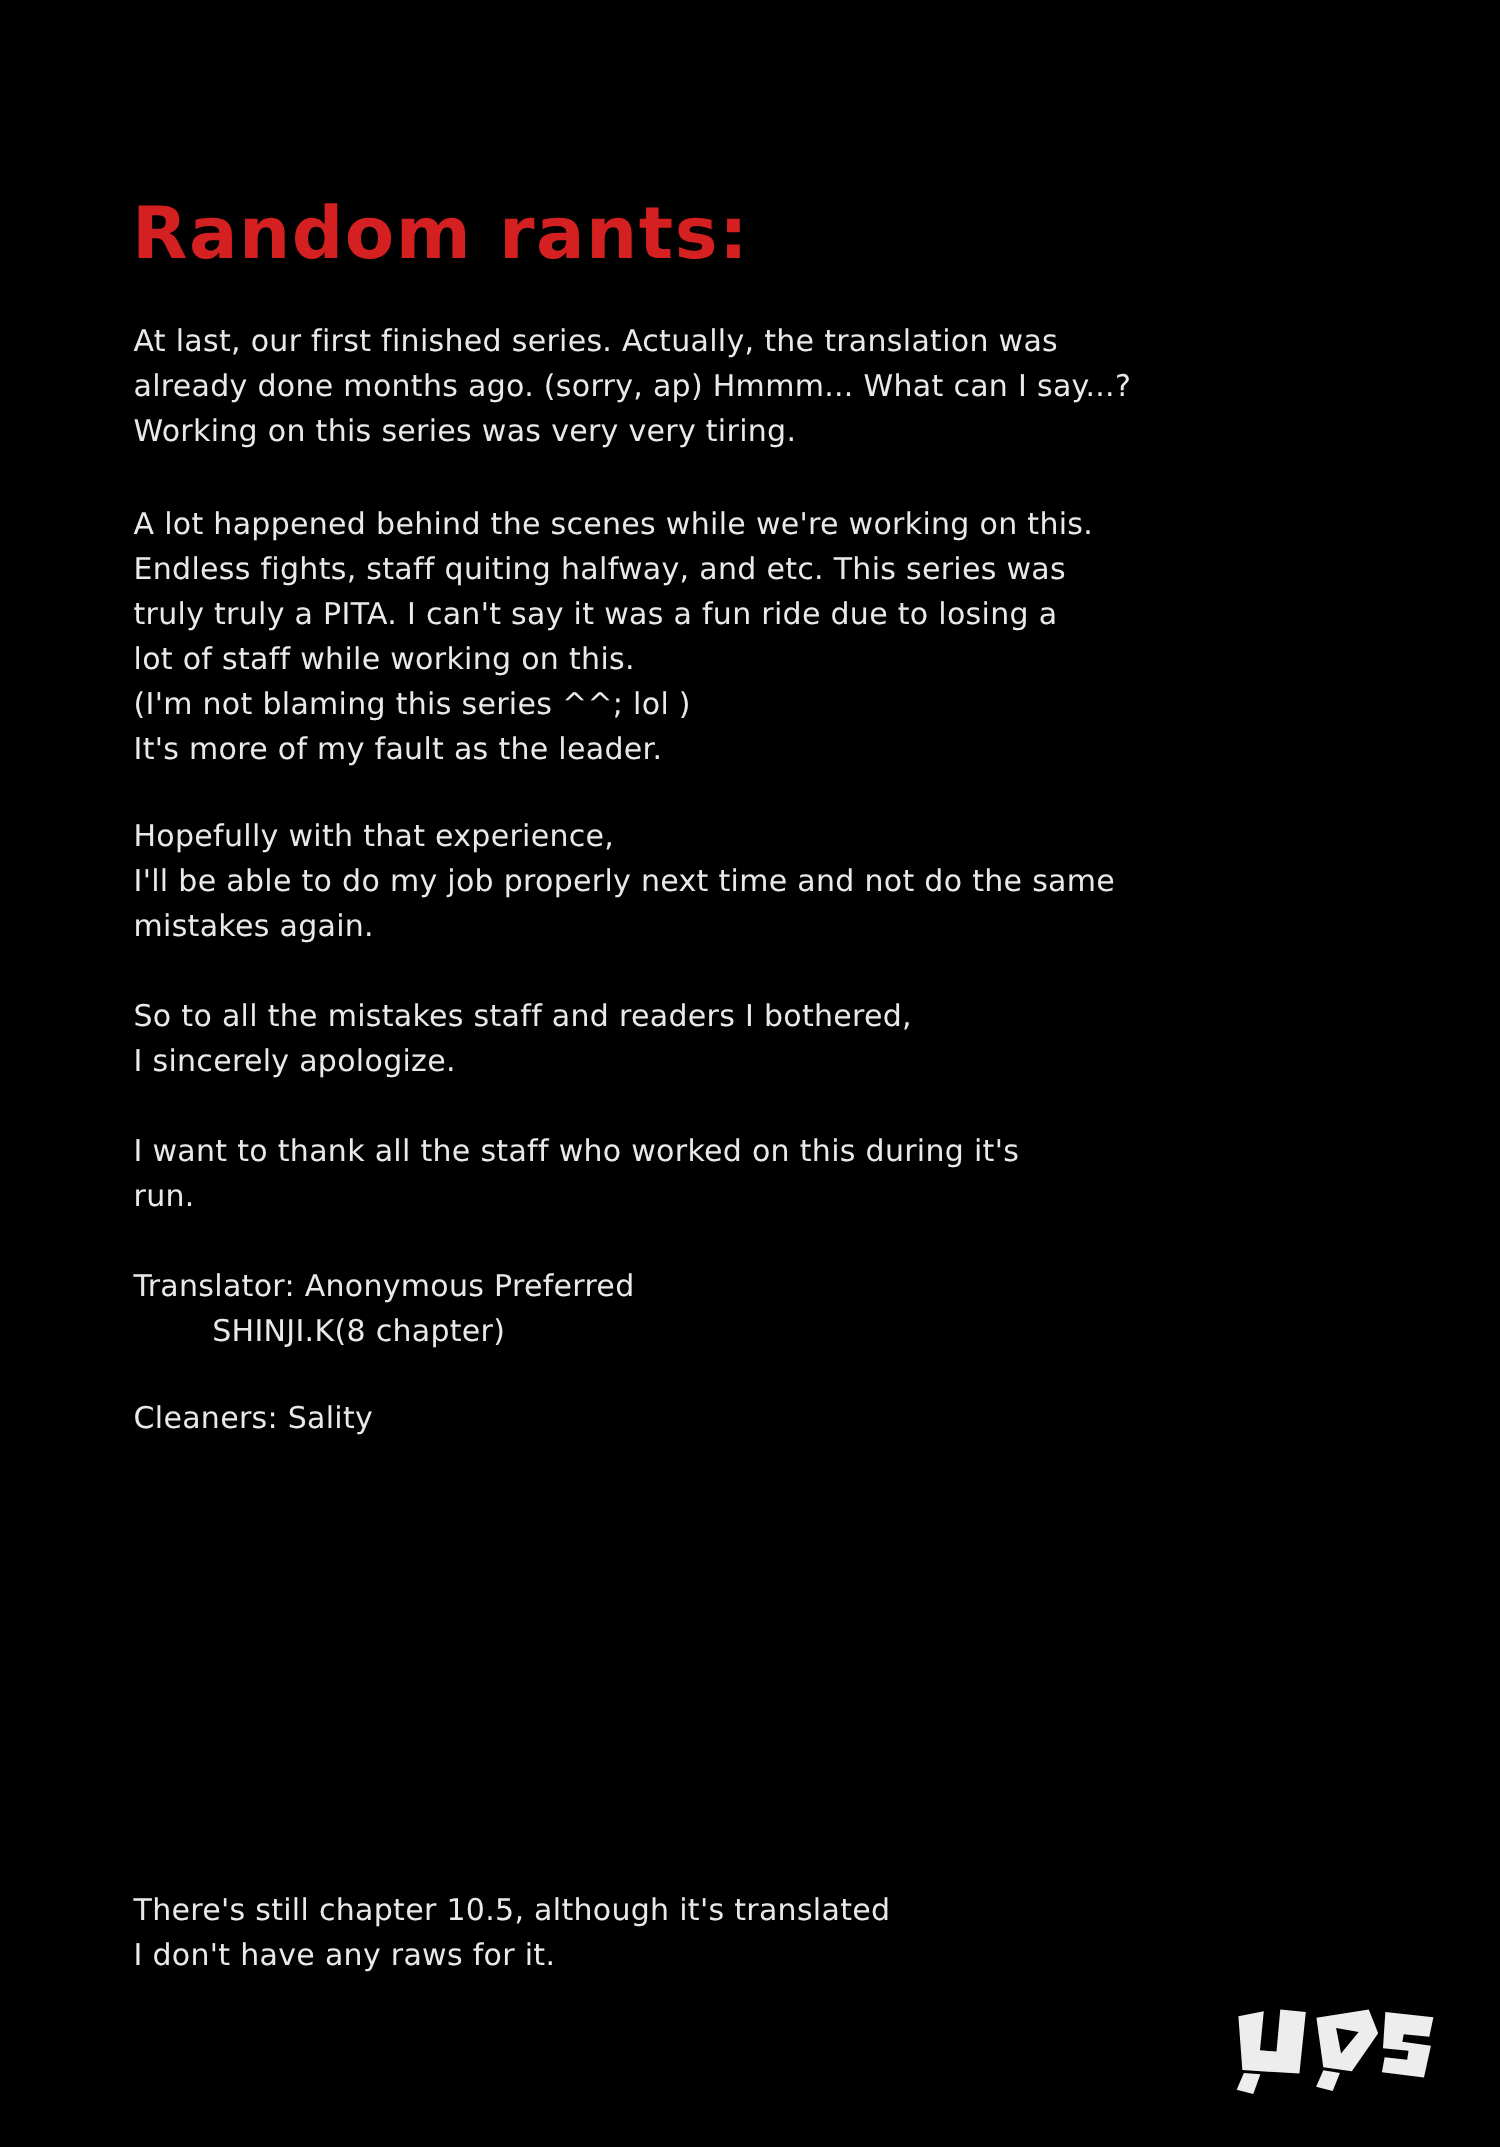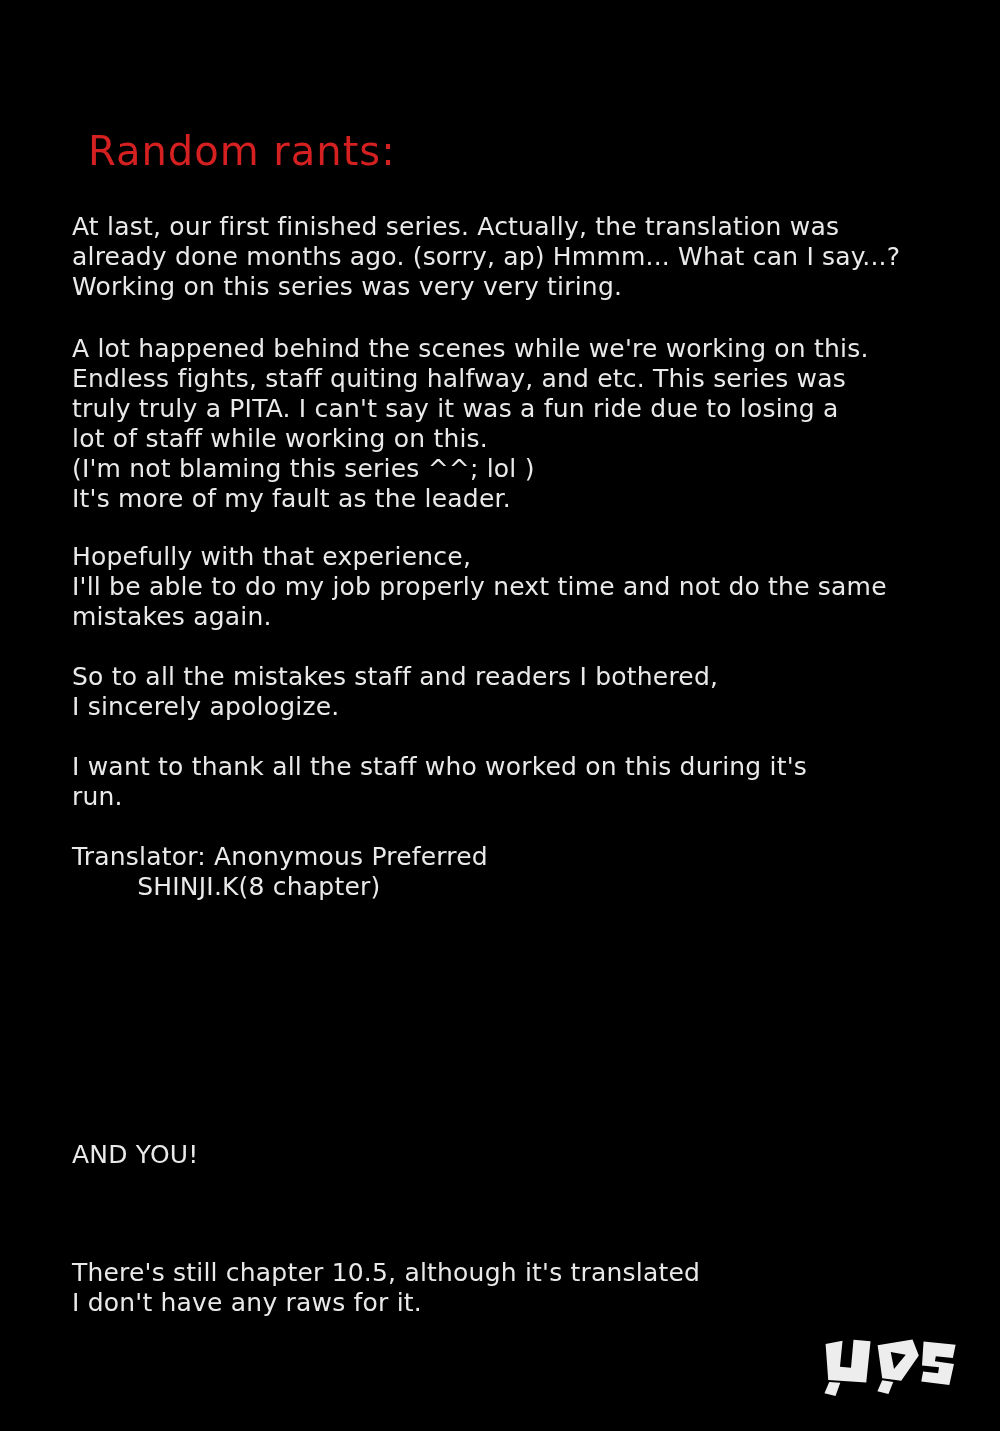--- a/index.html
+++ b/index.html
@@ -14,33 +14,33 @@
     background: #000000;
     overflow: hidden;
     font-family: "DejaVu Sans", "Liberation Sans", sans-serif;
     color: #e9e9e9;
   }
   .heading {
     position: absolute;
     left: 88px;
     top: 128px;
     margin: 0;
-    font-size: 40px;
-    font-weight: normal;
+    font-size: 48px;
+    font-weight: bold;
     color: #d42020;
     letter-spacing: 1px;
     white-space: pre;
     text-align: right;
   }
   .para {
     position: absolute;
-    left: 72px;
+    left: 89px;
     width: 890px;
     margin: 0;
-    font-size: 25px;
+    font-size: 20px;
     line-height: 30px;
     white-space: pre-wrap;
     letter-spacing: 0.2px;
   }
   .credit {
     white-space: pre-wrap;
   }
   .logo {
     position: absolute;
     left: 822px;
@@ -81,24 +81,24 @@
 
   <p class="para" style="top:662px">So to all the mistakes staff and readers I bothered,
 I sincerely apologize.</p>
 
   <p class="para" style="top:752px">I want to thank all the staff who worked on this during it's
 run.</p>
 
   <p class="para credit" style="top:842px">Translator: Anonymous Preferred
         SHINJI.K(8 chapter)</p>
 
+  <p class="para credit" style="top:930px">Cleaners: Sality</p>
 
 
 
-  <p class="para credit" style="top:1140px">AND YOU!</p>
 
   <p class="para" style="top:1258px">There's still chapter 10.5, although it's translated
 I don't have any raws for it.</p>
 
   <div class="logo">
     <span class="sr-only">UDS</span>
     <svg viewBox="0 0 136 62" xmlns="http://www.w3.org/2000/svg" aria-hidden="true">
       <g fill="#ededed" transform="rotate(-1 68 31)">
 
         <path d="M4,7 L21,4 L18,30 L29,31 L32,3 L49,5 L44,46 L6,43 Z"></path>

